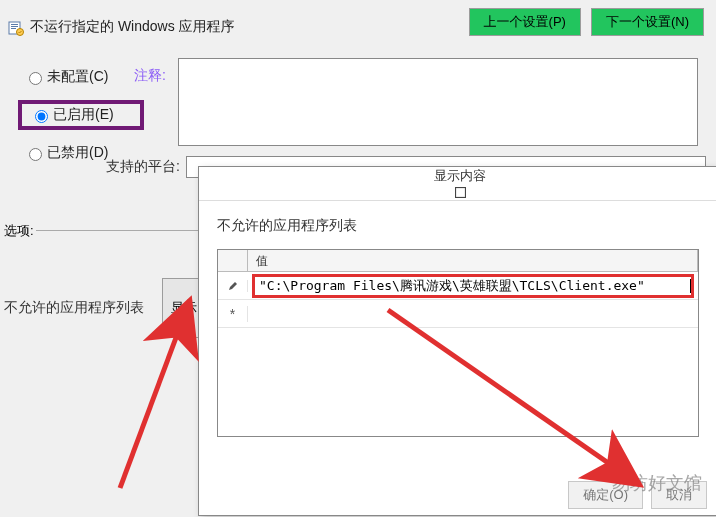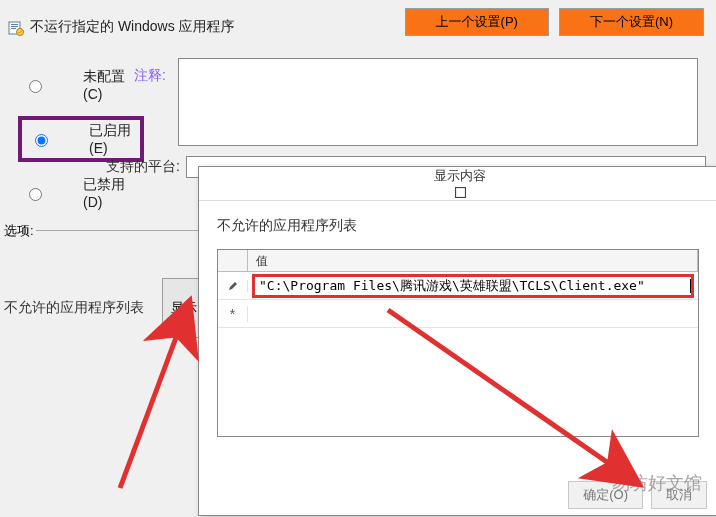--- a/index.html
+++ b/index.html
@@ -6,24 +6,24 @@
 body { margin: 0; width: 716px; height: 517px; background: #f0f0f0; position: relative; overflow: hidden; font-size: 13px; }
 
 
 .main-pane { position: absolute; left: 0; top: 0; width: 716px; height: 517px; background: #f0f0f0; padding: 8px 0 0 0; }
 
 .title-row { display: flex; align-items: flex-end; padding: 0 12px 0 6px; }
 .title-icon { width: 16px; height: 16px; margin: 2px 6px 0 2px; }
 .title-icon svg { width: 16px; height: 16px; }
 .title-text { font-size: 14px; color: #222; flex: 0 0 auto; width: 260px; }
 .top-buttons { margin-left: auto; display: flex; gap: 10px; }
-.win-btn { background: #f97316; border: 1px solid #9c9c9c; padding: 4px 30px; font-size: 13px; cursor: pointer; }
+.win-btn { background: #22c55e; border: 1px solid #9c9c9c; padding: 4px 14px; font-size: 13px; cursor: pointer; }
 
 .radio-group { margin: 32px 0 0 24px; width: 120px; }
-.radio-item { display: flex; align-items: center; margin: 14px 0; font-size: 14px; color: #222; gap: 36px; }
+.radio-item { display: flex; align-items: center; margin: 14px 0; font-size: 14px; color: #222; }
 .radio-item input { margin-right: 5px; }
 .red-box { border: 4px solid #701a75; padding: 2px 6px 2px 8px; margin-left: -6px; }
 .red-box-inner { display: flex; align-items: center; }
 
 .note-label { position: absolute; left: 134px; top: 67px; font-size: 14px; color: #8b5cf6; }
 .note-box { position: absolute; left: 178px; top: 58px; width: 520px; height: 88px; border: 1px solid #888; background: #fff; }
 
 .platform-row { position: absolute; left: 106px; top: 156px; display: flex; align-items: center; }
 .platform-label { font-size: 14px; color: #333; margin-right: 6px; }
 .platform-box { width: 520px; height: 22px; border: 1px solid #888; background: #fff; }

